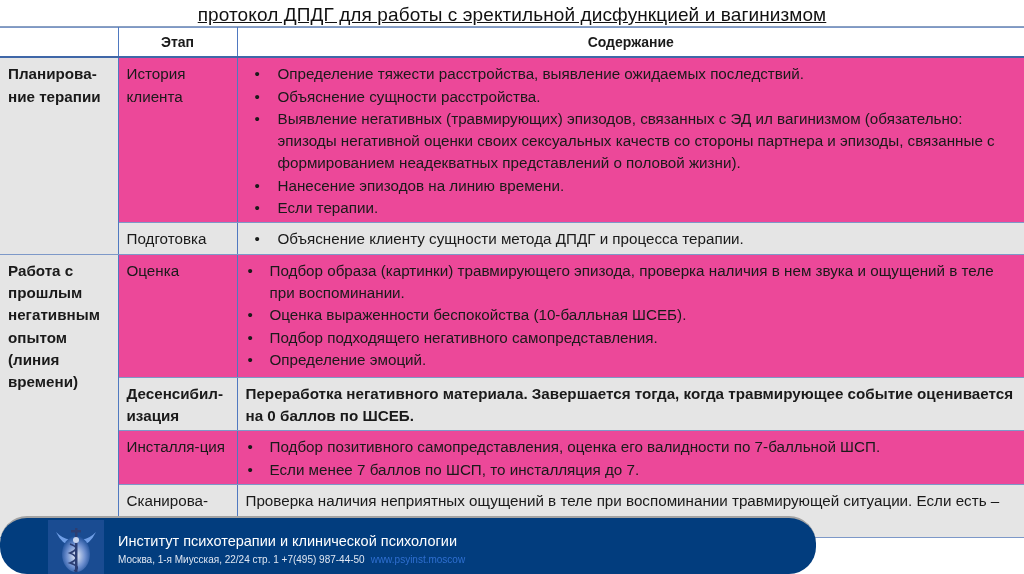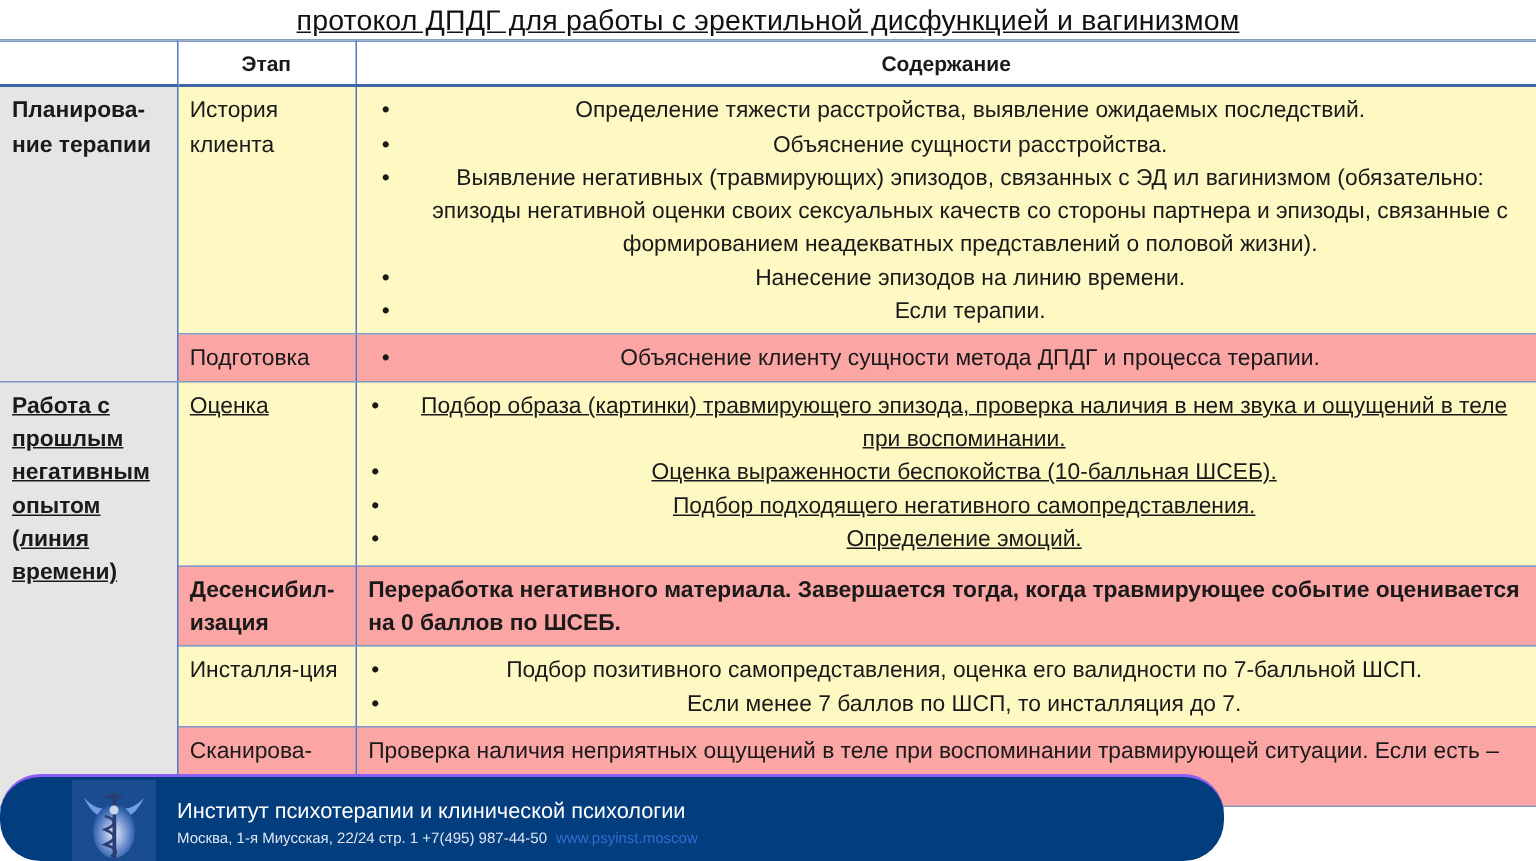--- a/index.html
+++ b/index.html
@@ -25,40 +25,40 @@
       border-top: 1px solid #7d98c8; border-bottom: 1px solid #7d98c8;
       vertical-align: top; padding: 5px 8px 3px 8px; text-align: left;
     }
     table.protocol tr td:first-child, table.protocol tr th:first-child { border-left: none; }
     table.protocol tr td:last-child, table.protocol tr th:last-child { border-right: none; }
 
     thead th {
       background: #ffffff; font-weight: bold; font-size: 14px; text-align: center !important;
       height: 28px; padding: 3px 4px !important; border-bottom: 2px solid #3f67a8 !important;
     }
-    .shaded { background: #fef9c3; }
-    .white { background: #fca5a5; }
+    .shaded { background: #ec4899; }
+    .white { background: #e5e5e5; }
     .phase { font-weight: bold; background: #e5e5e5; }
 
     ul.bullets { list-style: none; padding-left: 0; }
-    ul.bullets li { position: relative; padding-left: 32px; text-align: center; }
+    ul.bullets li { position: relative; padding-left: 32px; }
     ul.bullets li::before { content: "•"; position: absolute; left: 9px; top: 0; }
     ul.bullets.tight li { padding-left: 24px; }
     ul.bullets.tight li::before { left: 2px; }
 
     .r1 td { height: 160px; }
     .r2 td { height: 29px; padding-top: 3px; }
-    .r3 td { height: 123px; text-decoration: underline; }
+    .r3 td { height: 123px; }
     .r4 td { height: 47px; padding-top: 3px; font-weight: bold; }
     .r5 td { height: 50px; padding-top: 4px; }
     .r6 td { height: 50px; padding-top: 4px; }
 
     .footer {
       position: absolute; left: 0; top: 516px; width: 816px; height: 58px; background: #023d7e;
-      border-top: 2px solid #8b5cf6;
+      border-top: 2px solid #a3a3a3;
       border-radius: 27px;
     }
     .logo {
       position: absolute; left: 48px; top: 2px; width: 56px; height: 54px;
     }
     .footer-title {
       position: absolute; left: 118px; top: 15px; color: #ffffff; font-size: 14.5px;
     }
     .footer-sub {
       position: absolute; left: 118px; top: 36px; color: #dfe6f2; font-size: 10px;

